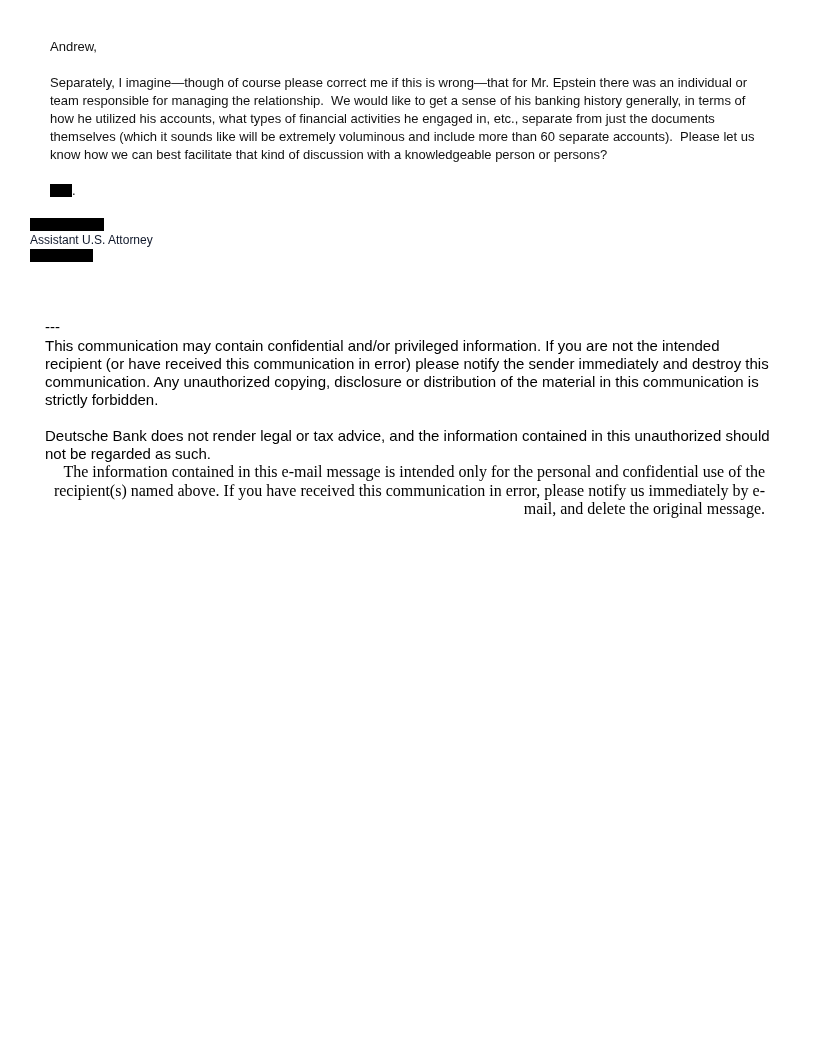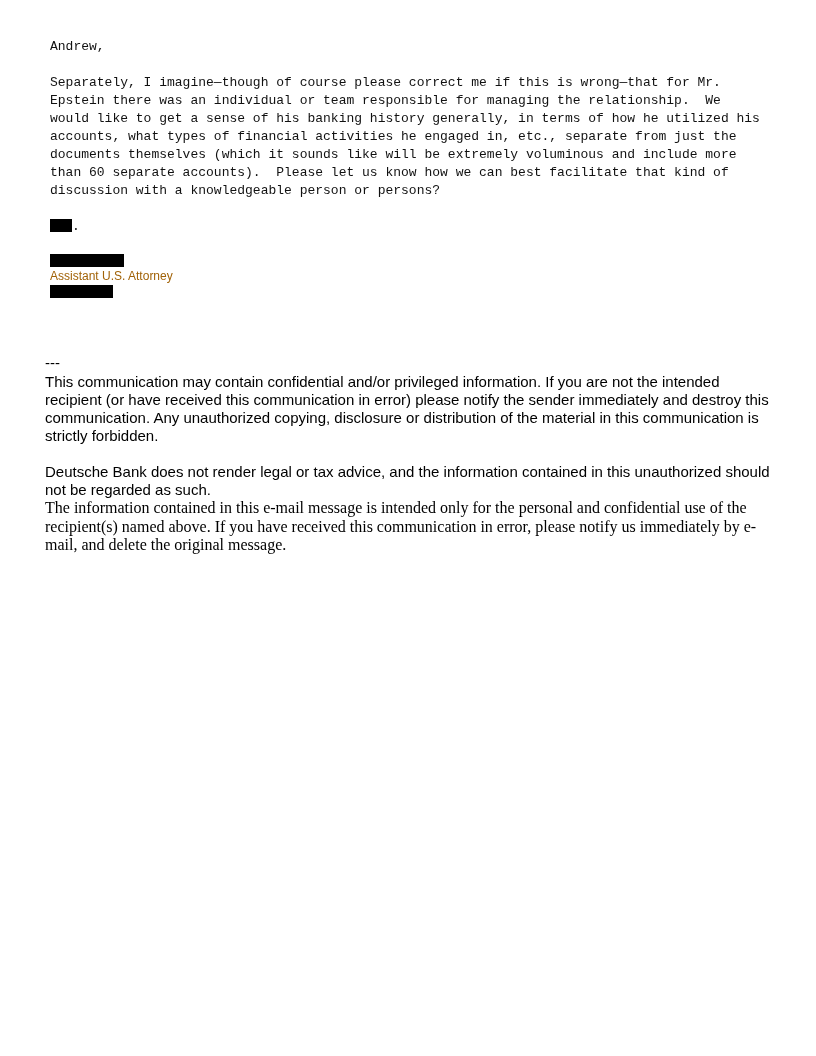--- a/index.html
+++ b/index.html
@@ -22,21 +22,20 @@
   .email-body {
     padding: 38px 50px 0 50px;
     font-size: 13px;
     line-height: 18px;
     color: #111111;
   }
   .email-body p {
     white-space: pre-wrap;
     max-width: 715px;
     margin: 0 0 18px 0;
-    font-family: Liberation Mono, monospace;
   }
   .email-body p.no-gap { margin-bottom: 0; }
   .email-body p.sig-line { margin-bottom: 18px; }
 
   
   .redaction {
     background: #000000;
     display: inline-block;
   }
   .redaction-inline {
@@ -46,24 +45,24 @@
   }
   .redaction-bar {
     display: block;
     height: 13px;
   }
   .redaction-bar.name { width: 74px; margin-bottom: 2px; }
   .redaction-bar.phone { width: 63px; margin-top: 1px; }
 
   
   .signature {
-    padding: 0 50px;
+    padding: 0 30px;
     font-size: 12px;
     line-height: 15px;
-    color: #a16207;
+    color: #0f172a;
   }
 
   
   .disclaimer {
     margin-top: 54px;
     padding: 0 45px;
     font-size: 15px;
     line-height: 18px;
     color: #000000;
   }
@@ -77,20 +76,21 @@
   }
   .disclaimer p.no-gap { margin-bottom: 0; }
 
   
   .serif-note {
     padding: 0 45px;
     font-family: "Liberation Serif", serif;
     font-size: 16px;
     line-height: 18.5px;
     color: #000000;
+    text-align: right;
   }
   .serif-note p {
     white-space: pre-wrap;
     max-width: 720px;
     margin: 0;
   }
 </style>
 </head>
 <body>
 

